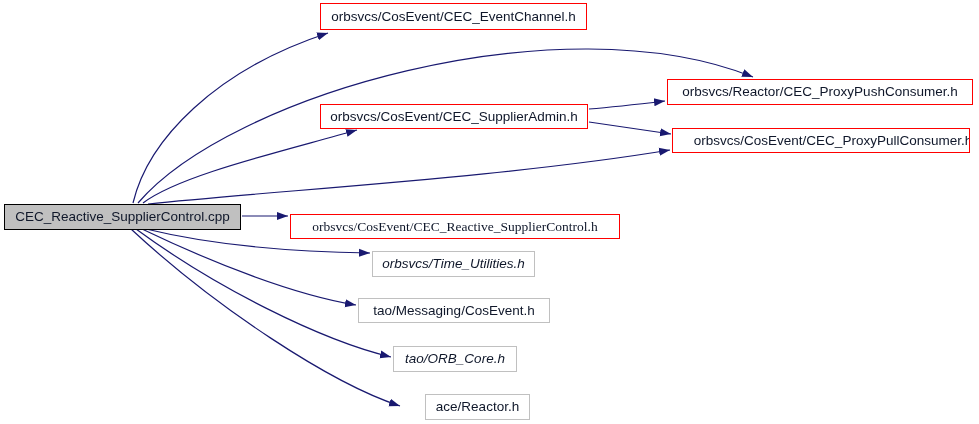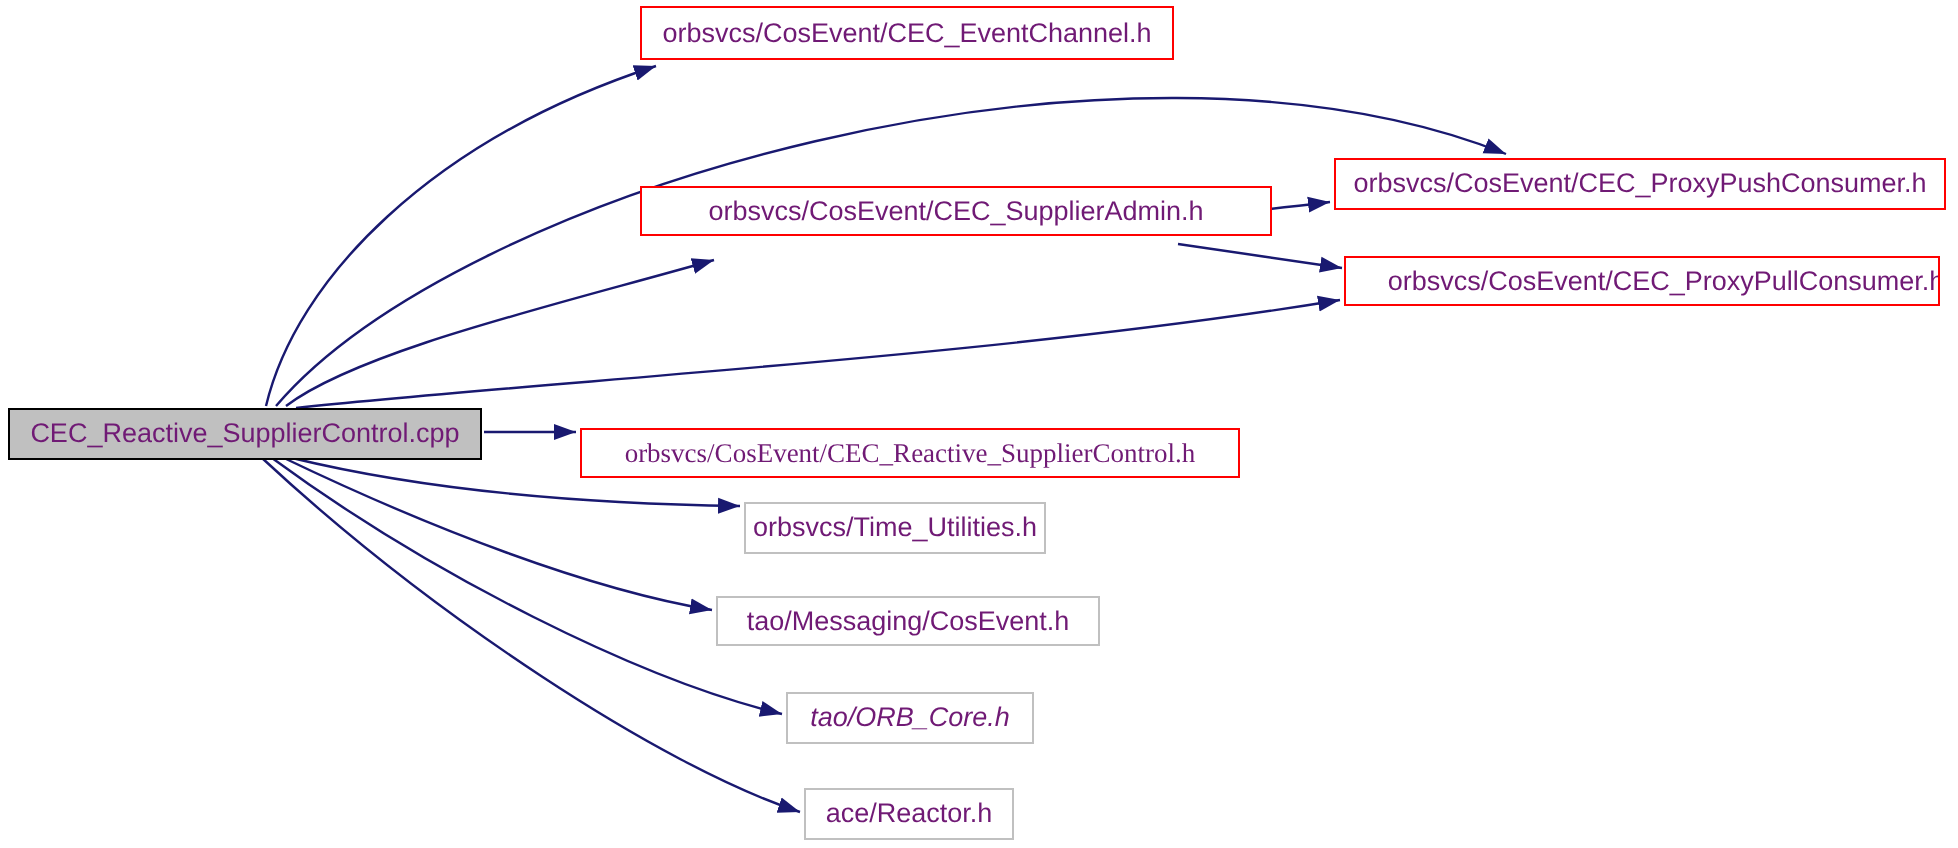--- a/index.html
+++ b/index.html
@@ -23,21 +23,21 @@
     height: 424px;
   }
   .node {
     position: absolute;
     box-sizing: border-box;
     display: flex;
     align-items: center;
     justify-content: center;
     border: 1px solid #000000;
     background: #ffffff;
-    color: #701a75;
+    color: #0f172a;
     font-size: 13.5px;
     line-height: 1;
     white-space: nowrap;
     overflow: hidden;
   }
 </style>
 </head>
 <body>
 
 <div class="graph-canvas">
@@ -57,22 +57,22 @@
         <path d="M 142 229 C 215 264, 295 295, 356 305" fill="none" stroke="#191970" stroke-width="1.2" marker-end="url(#arrowhead)"></path>
         <path d="M 136 229 C 215 287, 320 340, 391 357" fill="none" stroke="#191970" stroke-width="1.2" marker-end="url(#arrowhead)"></path>
         <path d="M 131 229 C 215 307, 330 383, 400 406" fill="none" stroke="#191970" stroke-width="1.2" marker-end="url(#arrowhead)"></path>
         <path d="M 589 109 C 614 107, 640 104, 665 101" fill="none" stroke="#191970" stroke-width="1.2" marker-end="url(#arrowhead)"></path>
         <path d="M 589 122 C 615 126, 645 130, 671 134" fill="none" stroke="#191970" stroke-width="1.2" marker-end="url(#arrowhead)"></path>
       </g>
   </svg>
   <div id="nodes">
       <div class="node" style="left: 4px; top: 204px; width: 237px; height: 26px; background: rgb(192, 192, 192); border-color: rgb(0, 0, 0);">CEC_Reactive_SupplierControl.cpp</div>
       <div class="node" style="left: 320px; top: 3px; width: 267px; height: 27px; background: rgb(255, 255, 255); border-color: rgb(255, 0, 0);">orbsvcs/CosEvent/CEC_EventChannel.h</div>
-      <div class="node" style="left: 667px; top: 79px; width: 306px; height: 26px; background: rgb(255, 255, 255); border-color: rgb(255, 0, 0);">orbsvcs/CosEvent/CEC_ProxyPushConsumer.h</div>
-      <div class="node" style="left: 320px; top: 93px; width: 316px; height: 25px; background: rgb(255, 255, 255); border-color: rgb(255, 0, 0);">orbsvcs/CosEvent/CEC_SupplierAdmin.h</div>
+      <div class="node" style="left: 667px; top: 79px; width: 306px; height: 26px; background: rgb(255, 255, 255); border-color: rgb(255, 0, 0);">orbsvcs/Reactor/CEC_ProxyPushConsumer.h</div>
+      <div class="node" style="left: 320px; top: 104px; width: 268px; height: 25px; background: rgb(255, 255, 255); border-color: rgb(255, 0, 0);">orbsvcs/CosEvent/CEC_SupplierAdmin.h</div>
       <div class="node" style="left: 672px; top: 128px; width: 298px; height: 25px; background: rgb(255, 255, 255); border-color: rgb(255, 0, 0); padding-left: 24px;">orbsvcs/CosEvent/CEC_ProxyPullConsumer.h</div>
       <div class="node" style="left: 290px; top: 214px; width: 330px; height: 25px; background: rgb(255, 255, 255); border-color: rgb(255, 0, 0); font-family: Liberation Serif, serif;">orbsvcs/CosEvent/CEC_Reactive_SupplierControl.h</div>
-      <div class="node" style="left: 372px; top: 251px; width: 151px; height: 26px; background: rgb(255, 255, 255); border-color: rgb(192, 192, 192);">orbsvcs/Time_Utilities.h</div>
+      <div class="node" style="left: 372px; top: 251px; width: 163px; height: 26px; background: rgb(255, 255, 255); border-color: rgb(192, 192, 192); font-style: italic;">orbsvcs/Time_Utilities.h</div>
       <div class="node" style="left: 358px; top: 298px; width: 192px; height: 25px; background: rgb(255, 255, 255); border-color: rgb(192, 192, 192);">tao/Messaging/CosEvent.h</div>
       <div class="node" style="left: 393px; top: 346px; width: 124px; height: 26px; background: rgb(255, 255, 255); border-color: rgb(192, 192, 192); font-style: italic;">tao/ORB_Core.h</div>
-      <div class="node" style="left: 402px; top: 394px; width: 105px; height: 26px; background: rgb(255, 255, 255); border-color: rgb(192, 192, 192);">ace/Reactor.h</div>
+      <div class="node" style="left: 425px; top: 394px; width: 105px; height: 26px; background: rgb(255, 255, 255); border-color: rgb(192, 192, 192);">ace/Reactor.h</div>
     </div>
 </div>
 
 </body></html>

